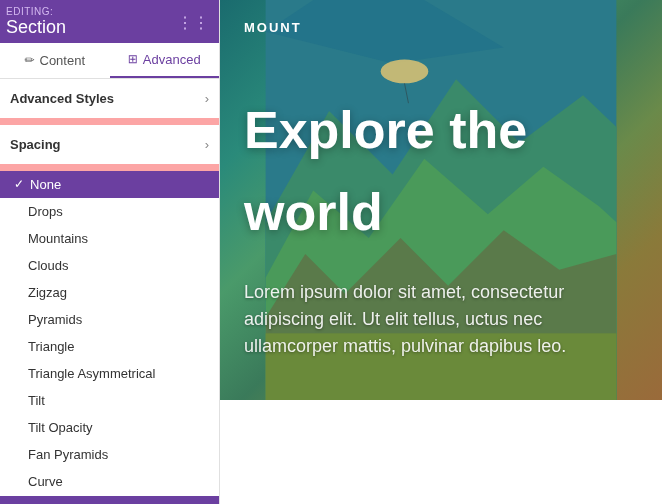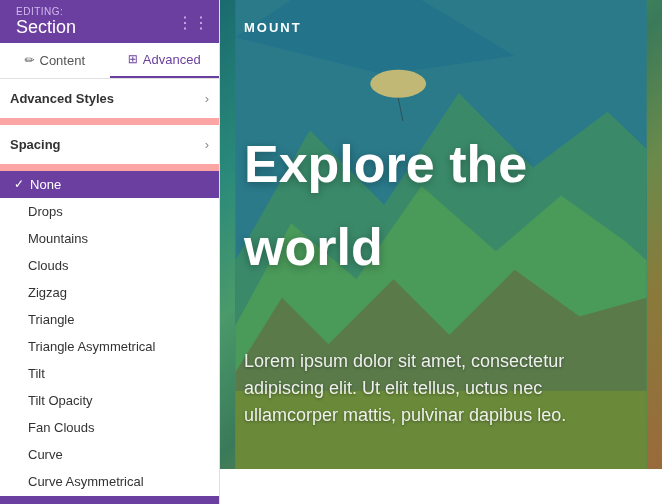--- a/index.html
+++ b/index.html
@@ -21,21 +21,21 @@
       display: flex;
       flex-direction: column;
       border-right: 1px solid #e0e0e0;
       position: relative;
       z-index: 2;
     }
 
     
     .panel-header {
       background: #6b3fa0;
-      padding: 6px 10px 4px 16px;
+      padding: 6px 10px 4px 6px;
       display: flex;
       align-items: center;
       justify-content: space-between;
       gap: 48px;
     }
     .panel-header-left {
       display: flex;
       flex-direction: column;
     }
     .editing-label {
@@ -127,21 +127,21 @@
       display: inline;
     }
     .check-icon {
       display: none;
       font-size: 12px;
     }
 
     
     .right-content {
       flex: 1;
-      height: 469px;
+      height: 400px;
       position: relative;
       overflow: hidden;
     }
     .bg-image {
       width: 100%;
       height: 100%;
       background: linear-gradient(
         135deg,
         #1a6b6e 0%,
         #2a8a7a 20%,
@@ -253,33 +253,36 @@
       <div class="dropdown-item">
         <span>Mountains</span>
       </div>
       <div class="dropdown-item">
         <span>Clouds</span>
       </div>
       <div class="dropdown-item">
         <span>Zigzag</span>
       </div>
       <div class="dropdown-item">
+        <span>Pyramids</span>
+      </div>
+      <div class="dropdown-item">
         <span>Triangle</span>
       </div>
       <div class="dropdown-item">
         <span>Triangle Asymmetrical</span>
       </div>
       <div class="dropdown-item">
         <span>Tilt</span>
       </div>
       <div class="dropdown-item">
         <span>Tilt Opacity</span>
       </div>
       <div class="dropdown-item">
-        <span>Fan Clouds</span>
+        <span>Fan Pyramids</span>
       </div>
       <div class="dropdown-item">
         <span>Curve</span>
       </div>
       <div class="dropdown-item">
         <span>Curve Asymmetrical</span>
       </div>
     </div>
 
   <div class="bottom-bar"></div>

